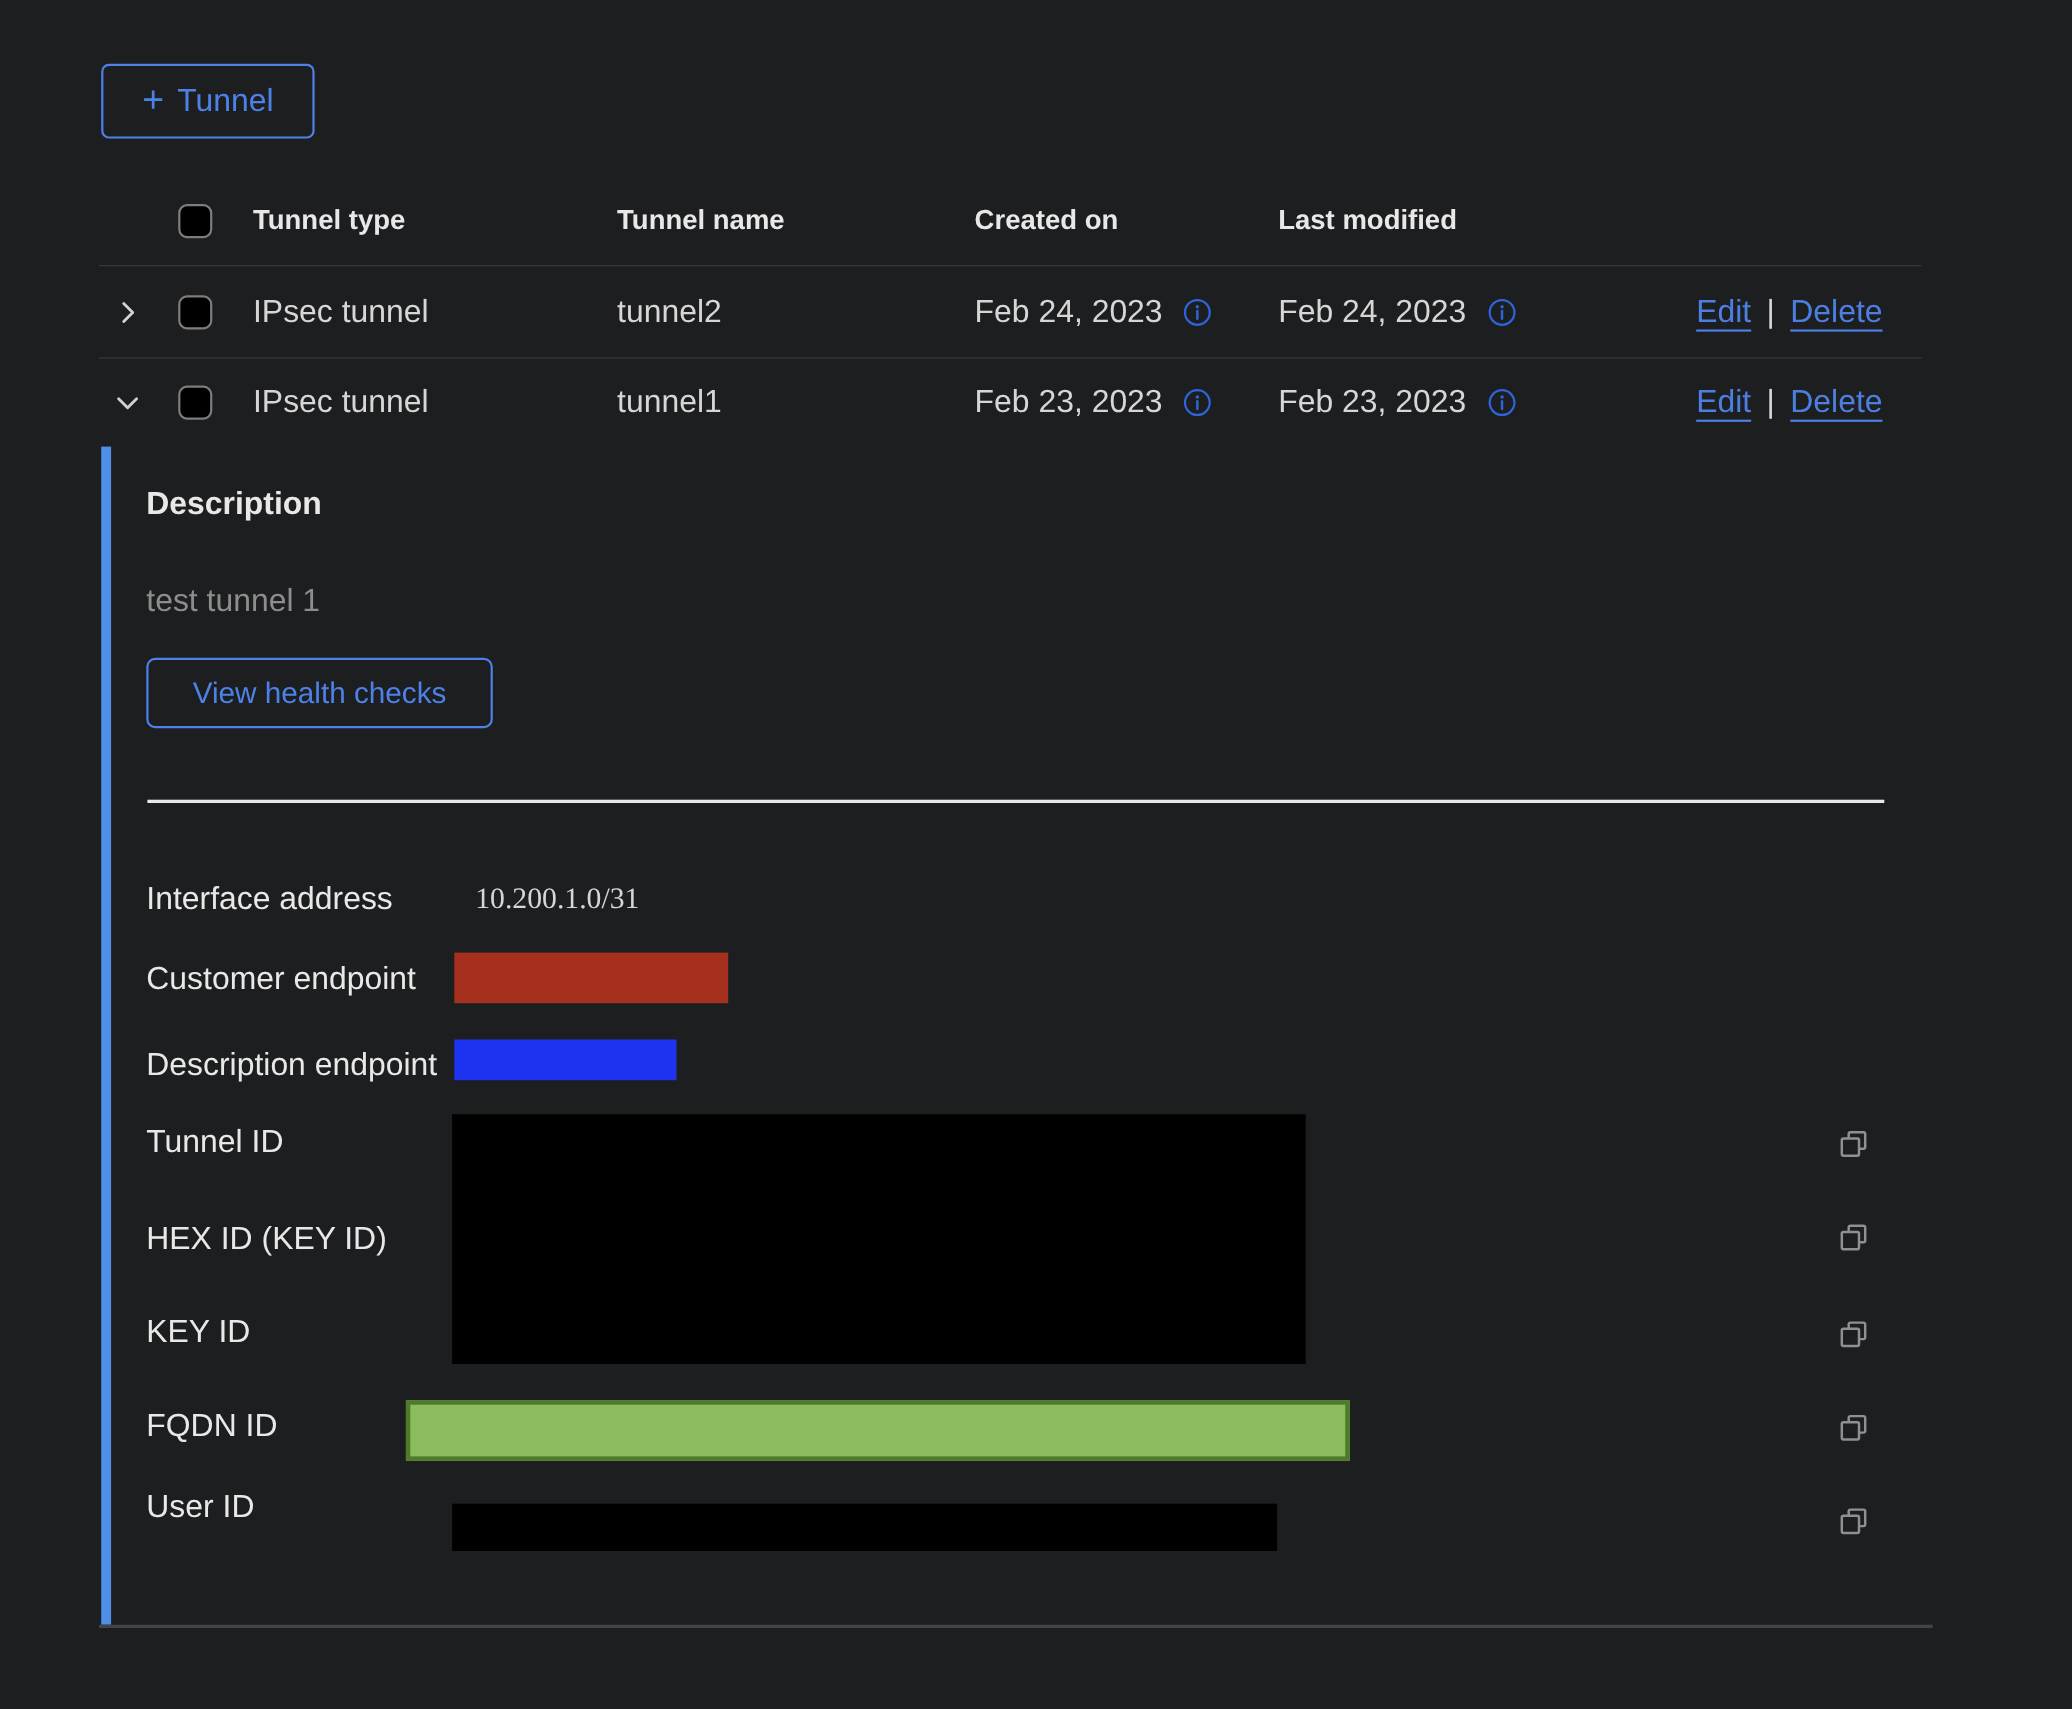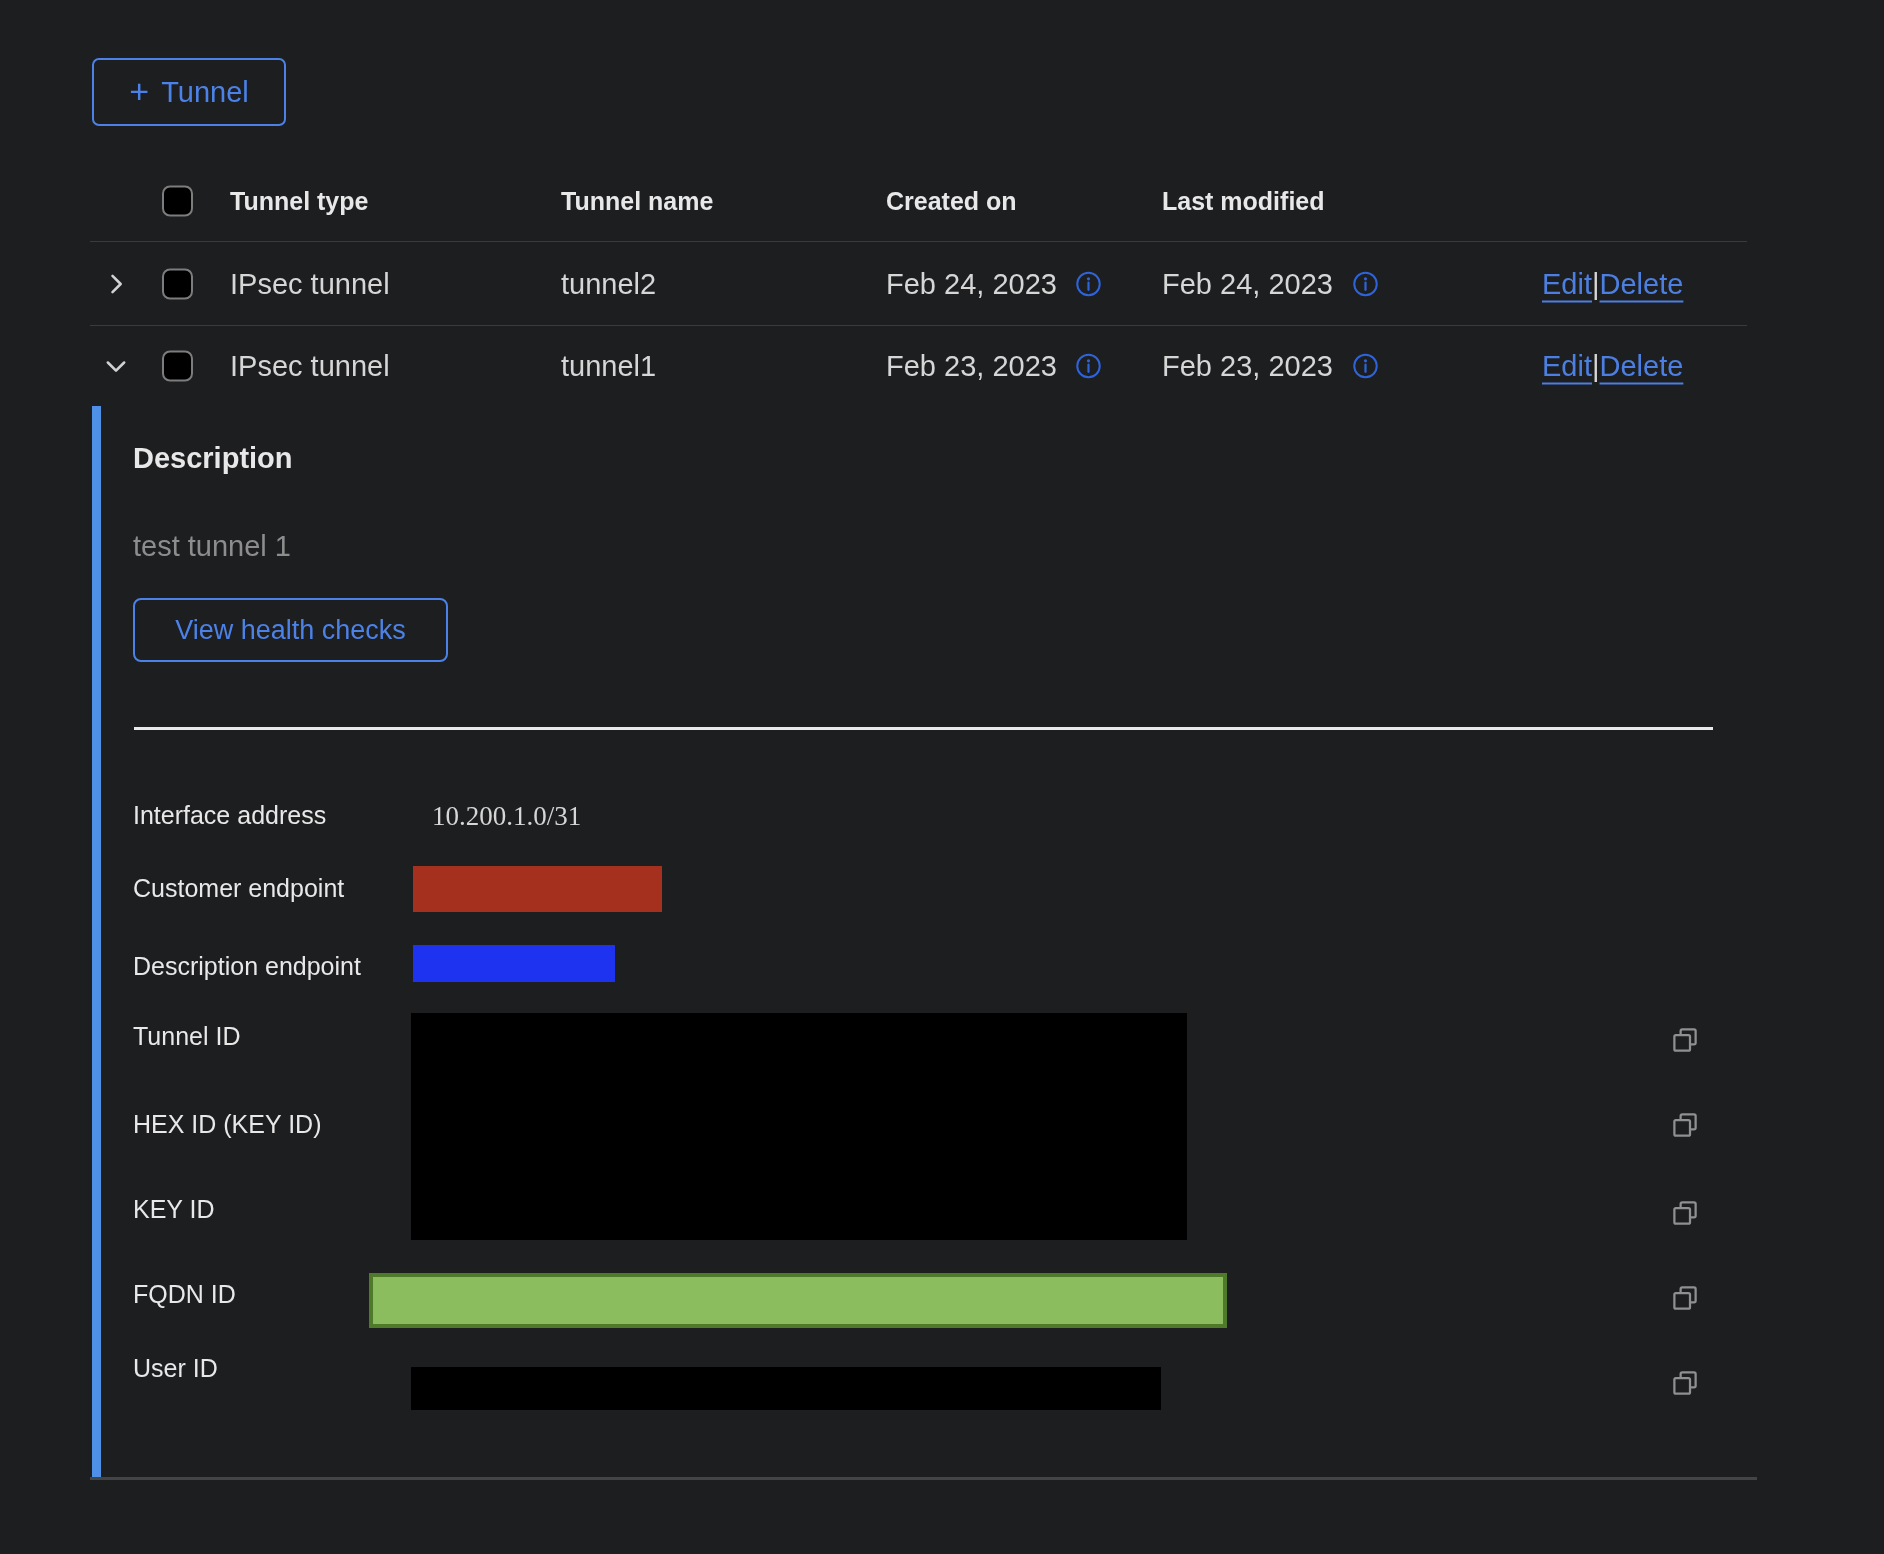--- a/index.html
+++ b/index.html
@@ -47,21 +47,21 @@
   .hdr{font-weight:700;color:var(--text-primary);font-size:25px;}
   .body-text{color:var(--text-secondary);font-size:29px;}
   .col-expander{left:8px;width:36px;height:36px;display:flex;align-items:center;justify-content:center;background:none;border:none;cursor:pointer;}
   .col-check{left:72px;}
   .col-type{left:140px;}
   .col-name{left:471px;}
   .col-created{left:796px;}
   .col-created-icon{left:985px;}
   .col-modified{left:1072px;}
   .col-modified-icon{left:1262px;}
-  .col-actions{left:1452px;display:flex;align-items:center;}
+  .col-actions{left:1452px;display:flex;align-items:center;gap:14px;}
   .checkbox{
     width:31px;height:31px;border:2px solid var(--checkbox-border);
     border-radius:8px;background:#000;cursor:pointer;
   }
   .link{
     color:var(--link-blue);font-size:29px;text-decoration:underline;
     text-underline-offset:7px;text-decoration-thickness:2px;cursor:pointer;
   }
   .action-sep{color:var(--text-secondary);font-size:29px;}
   .info-btn{background:none;border:none;cursor:pointer;display:flex;align-items:center;padding:0;}
@@ -69,21 +69,21 @@
   .panel{position:absolute;left:92px;top:406px;width:1665px;height:1071px;}
   .indicator-bar{position:absolute;left:0;top:0;width:9px;height:1071px;background:var(--indicator-blue);}
   .desc-label{position:absolute;left:41px;top:36px;font-size:29px;font-weight:600;color:var(--text-primary);}
   .desc-value{position:absolute;left:41px;top:124px;font-size:29px;color:var(--text-muted);}
   .health-btn{
     position:absolute;left:41px;top:192px;width:315px;height:64px;
     background:transparent;border:2px solid var(--accent-blue);border-radius:8px;
     color:var(--accent-blue);font-size:27px;font-family:inherit;cursor:pointer;
   }
   .section-divider{position:absolute;left:42px;top:321px;width:1579px;height:3px;background:var(--divider-light);}
-  .f-label{position:absolute;left:41px;font-size:25px;color:var(--text-primary);white-space:nowrap;}
+  .f-label{position:absolute;left:41px;font-size:29px;color:var(--text-primary);white-space:nowrap;}
   .f-value{position:absolute;font-size:27px;color:var(--text-secondary);white-space:nowrap;}
   .redact{position:absolute;}
   .r-red{left:321px;top:460px;width:249px;height:46px;background:var(--redaction-red);}
   .r-blue{left:321px;top:539px;width:202px;height:37px;background:var(--redaction-blue);}
   .r-ids{left:319px;top:607px;width:776px;height:227px;background:var(--redaction-black);}
   .r-green{left:277px;top:867px;width:858px;height:55px;background:var(--redaction-green);border:4px solid var(--redaction-green-border);}
   .r-user{left:319px;top:961px;width:750px;height:43px;background:var(--redaction-black);}
   .copy-btn{
     position:absolute;left:1576px;width:34px;height:34px;
     background:none;border:none;cursor:pointer;display:flex;align-items:center;justify-content:center;padding:0;

